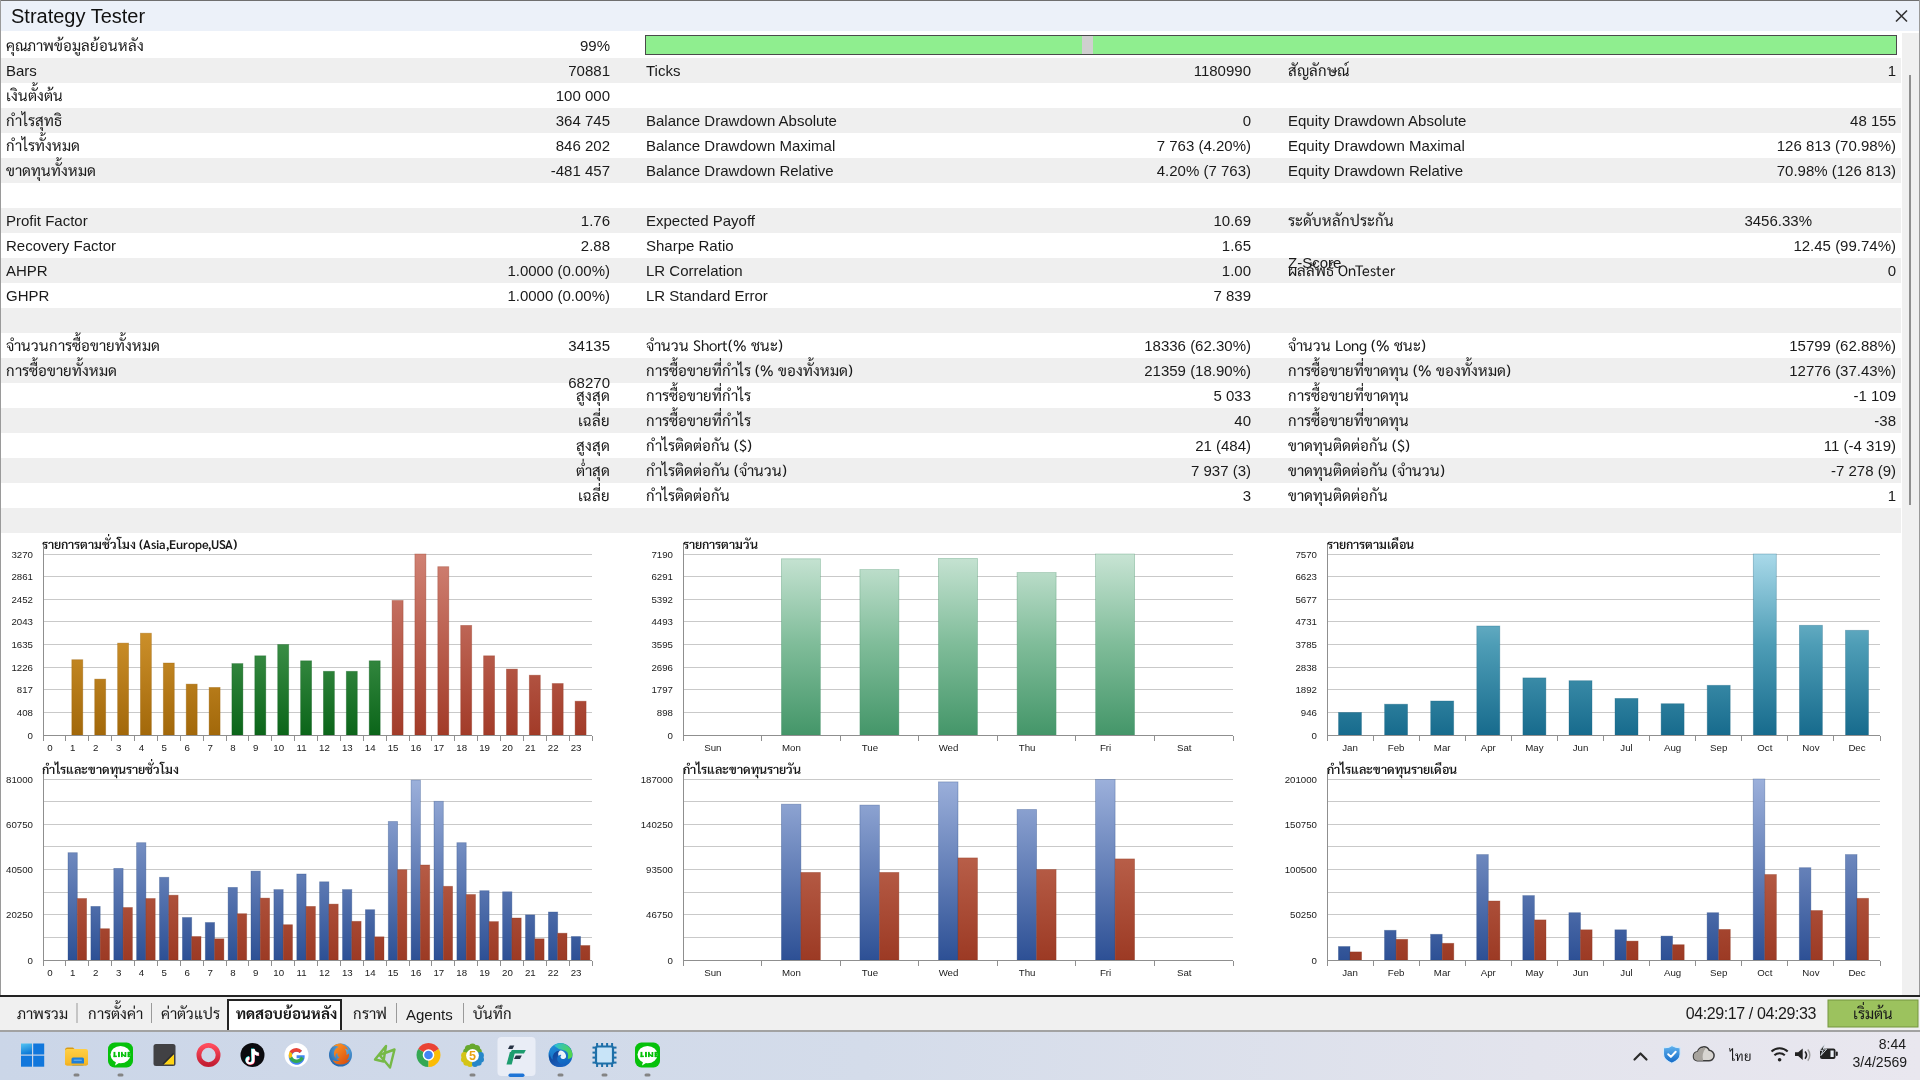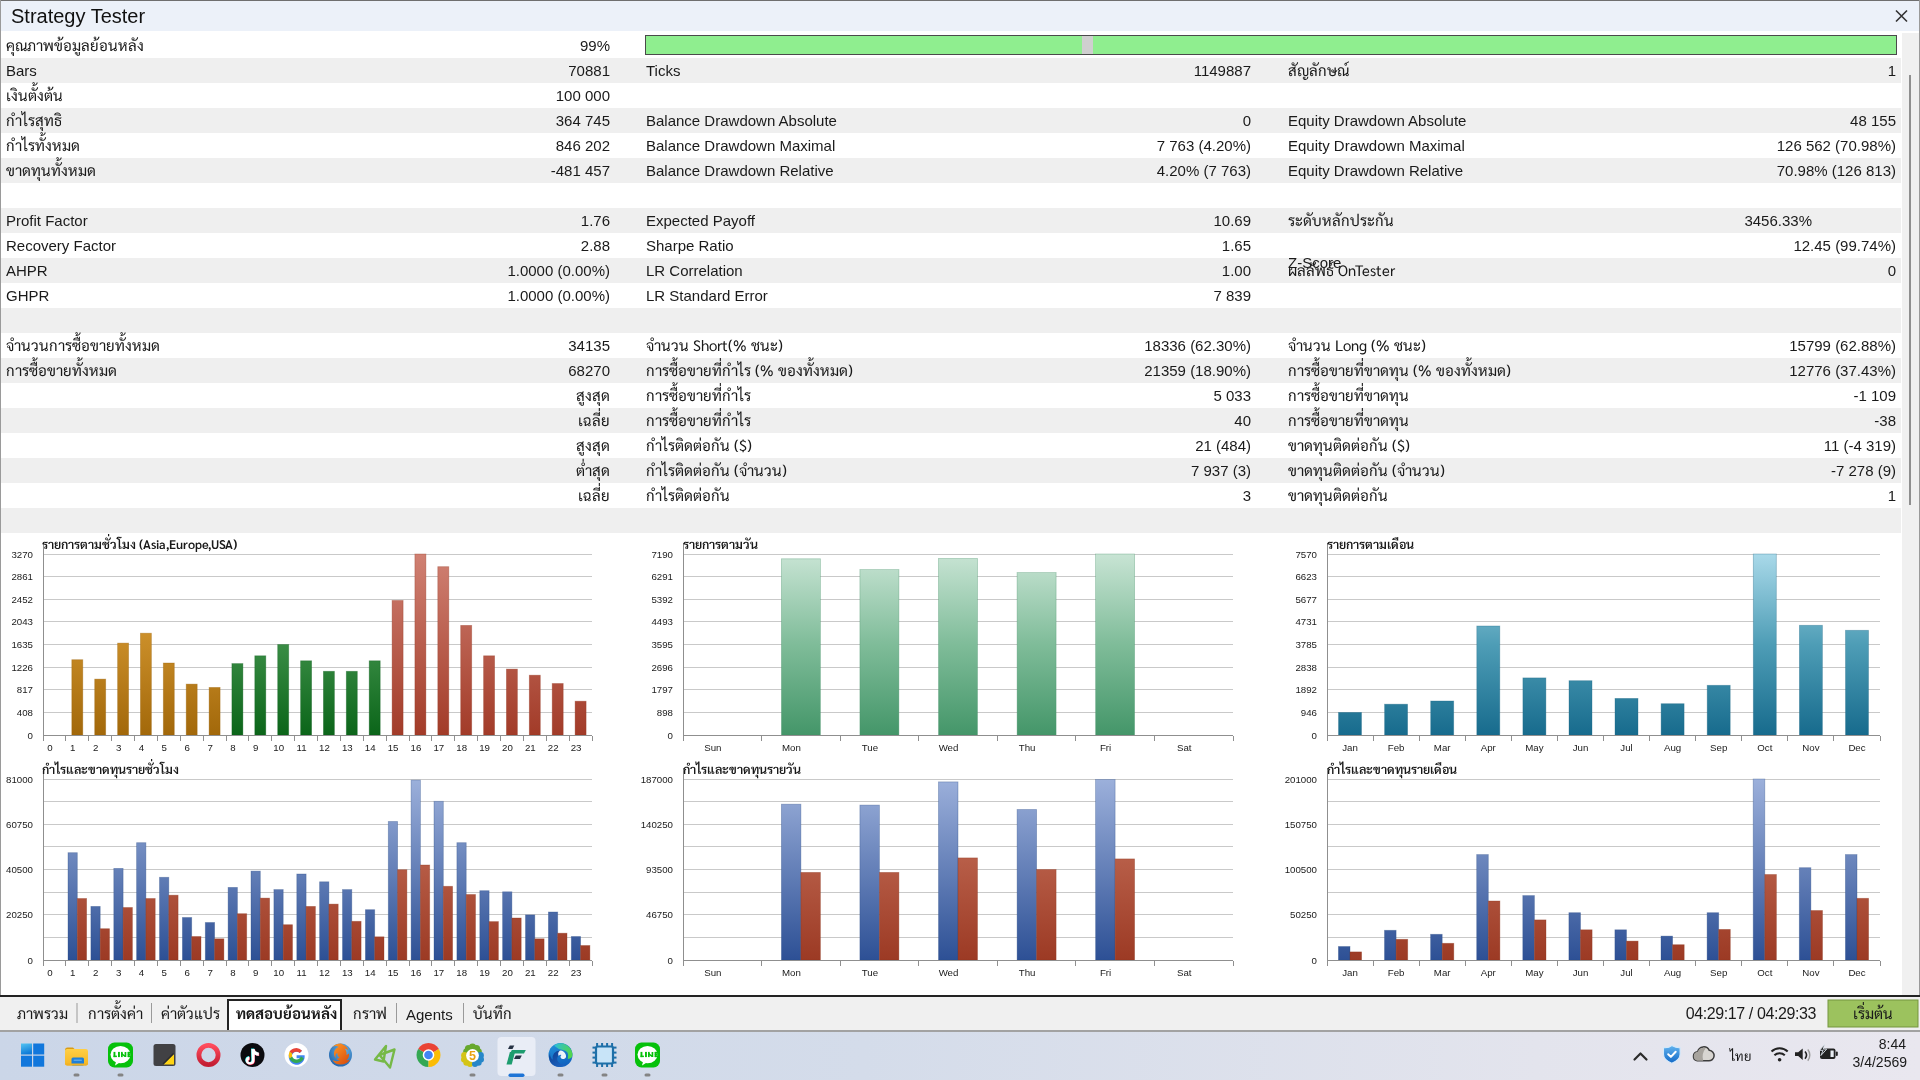--- a/index.html
+++ b/index.html
@@ -22,33 +22,33 @@
 <div class="ab" style="left:0;top:458px;width:1901px;height:25px;background:#efefef"></div>
 <div class="ab" style="left:0;top:508px;width:1901px;height:25px;background:#efefef"></div>
 <div class="ab" style="left:1902px;top:33px;width:18px;height:964px;background:#f0f0f0"></div>
 <div class="ab" style="left:1909px;top:75px;width:2px;height:430px;background:#8f8f8f"></div>
 <div class="ab" style="left:645px;top:35px;width:1252px;height:20px;background:#8fee8f;border:1px solid #4a4a4a"></div>
 <div class="ab" style="left:1082px;top:36px;width:11px;height:18px;background:#cfcfcf"></div>
 <div class="t tr" style="left:350px;top:33px;width:260px">99%</div>
 <div class="t" style="left:6px;top:58px">Bars</div>
 <div class="t tr" style="left:350px;top:58px;width:260px">70881</div>
 <div class="t" style="left:646px;top:58px">Ticks</div>
-<div class="t tr" style="left:991px;top:58px;width:260px">1149887</div>
+<div class="t tr" style="left:991px;top:58px;width:260px">1180990</div>
 <div class="t tr" style="left:1636px;top:58px;width:260px">1</div>
 <div class="t tr" style="left:350px;top:83px;width:260px">100 000</div>
 <div class="t tr" style="left:350px;top:108px;width:260px">364 745</div>
 <div class="t" style="left:646px;top:108px">Balance Drawdown Absolute</div>
 <div class="t tr" style="left:991px;top:108px;width:260px">0</div>
 <div class="t" style="left:1288px;top:108px">Equity Drawdown Absolute</div>
 <div class="t tr" style="left:1636px;top:108px;width:260px">48 155</div>
 <div class="t tr" style="left:350px;top:133px;width:260px">846 202</div>
 <div class="t" style="left:646px;top:133px">Balance Drawdown Maximal</div>
 <div class="t tr" style="left:991px;top:133px;width:260px">7 763 (4.20%)</div>
 <div class="t" style="left:1288px;top:133px">Equity Drawdown Maximal</div>
-<div class="t tr" style="left:1636px;top:133px;width:260px">126 562 (70.98%)</div>
+<div class="t tr" style="left:1636px;top:133px;width:260px">126 813 (70.98%)</div>
 <div class="t tr" style="left:350px;top:158px;width:260px">-481 457</div>
 <div class="t" style="left:646px;top:158px">Balance Drawdown Relative</div>
 <div class="t tr" style="left:991px;top:158px;width:260px">4.20% (7 763)</div>
 <div class="t" style="left:1288px;top:158px">Equity Drawdown Relative</div>
 <div class="t tr" style="left:1636px;top:158px;width:260px">70.98% (126 813)</div>
 <div class="t" style="left:6px;top:208px">Profit Factor</div>
 <div class="t tr" style="left:350px;top:208px;width:260px">1.76</div>
 <div class="t" style="left:646px;top:208px">Expected Payoff</div>
 <div class="t tr" style="left:991px;top:208px;width:260px">10.69</div>
 <div class="t tr" style="left:1552px;top:208px;width:260px">3456.33%</div>
@@ -63,21 +63,21 @@
 <div class="t" style="left:646px;top:258px">LR Correlation</div>
 <div class="t tr" style="left:991px;top:258px;width:260px">1.00</div>
 <div class="t tr" style="left:1636px;top:258px;width:260px">0</div>
 <div class="t" style="left:6px;top:283px">GHPR</div>
 <div class="t tr" style="left:350px;top:283px;width:260px">1.0000 (0.00%)</div>
 <div class="t" style="left:646px;top:283px">LR Standard Error</div>
 <div class="t tr" style="left:991px;top:283px;width:260px">7 839</div>
 <div class="t tr" style="left:350px;top:333px;width:260px">34135</div>
 <div class="t tr" style="left:991px;top:333px;width:260px">18336 (62.30%)</div>
 <div class="t tr" style="left:1636px;top:333px;width:260px">15799 (62.88%)</div>
-<div class="t tr" style="left:350px;top:358px;width:260px">68270</div>
+<div class="t tr" style="left:350px;top:370px;width:260px">68270</div>
 <div class="t tr" style="left:991px;top:358px;width:260px">21359 (18.90%)</div>
 <div class="t tr" style="left:1636px;top:358px;width:260px">12776 (37.43%)</div>
 <div class="t tr" style="left:991px;top:383px;width:260px">5 033</div>
 <div class="t tr" style="left:1636px;top:383px;width:260px">-1 109</div>
 <div class="t tr" style="left:991px;top:408px;width:260px">40</div>
 <div class="t tr" style="left:1636px;top:408px;width:260px">-38</div>
 <div class="t tr" style="left:991px;top:433px;width:260px">21 (484)</div>
 <div class="t tr" style="left:1636px;top:433px;width:260px">11 (-4 319)</div>
 <div class="t tr" style="left:991px;top:458px;width:260px">7 937 (3)</div>
 <div class="t tr" style="left:1636px;top:458px;width:260px">-7 278 (9)</div>

